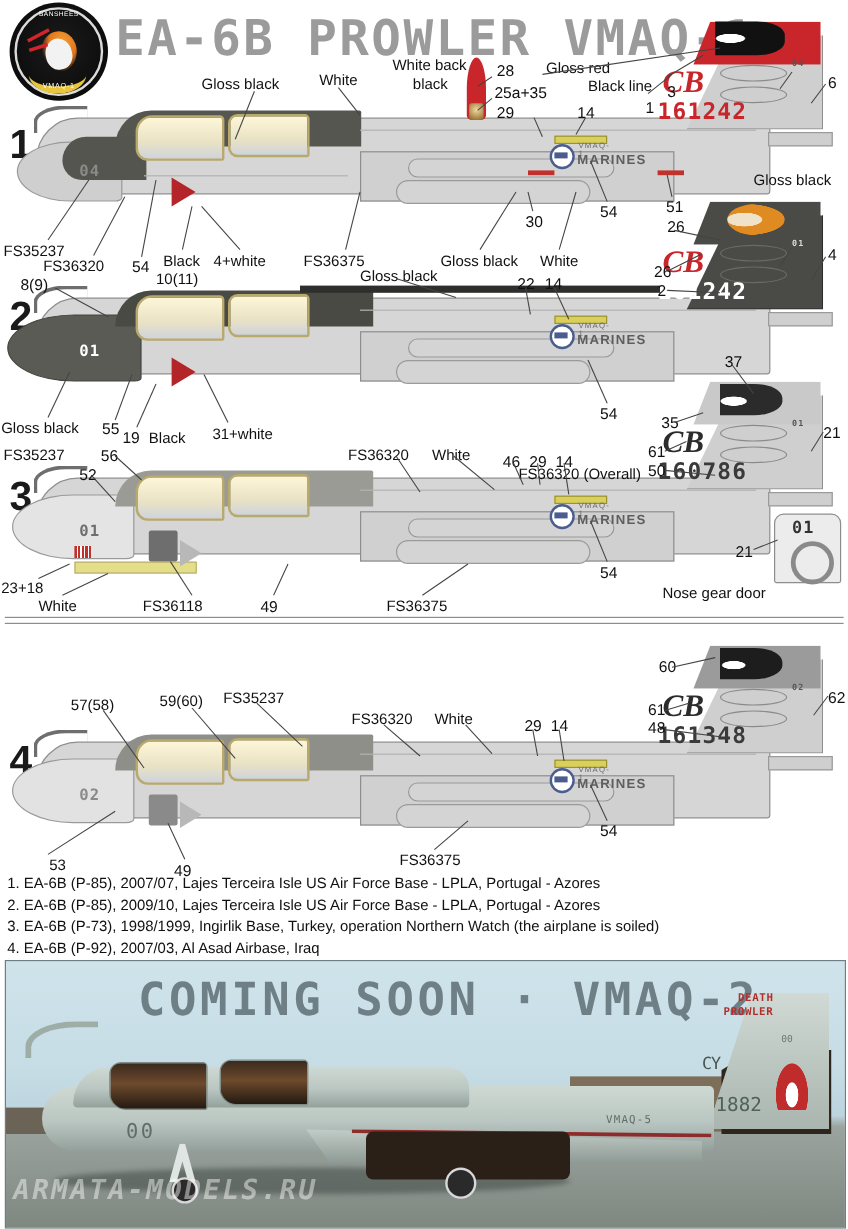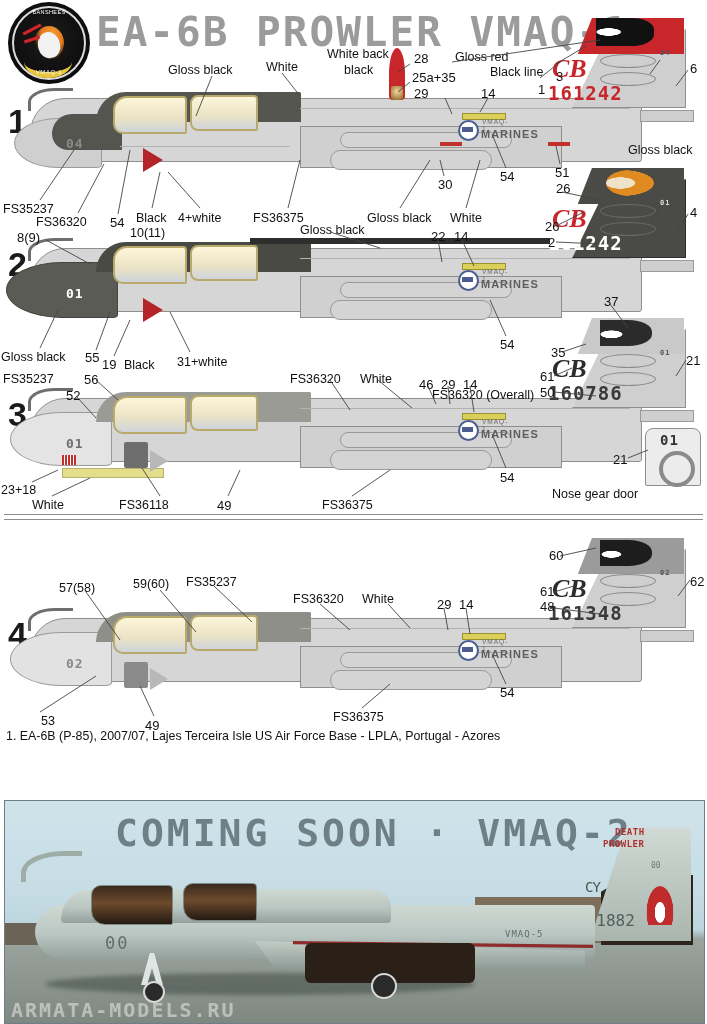--- a/index.html
+++ b/index.html
@@ -82,22 +82,22 @@
   .divider{position:absolute;left:4px;right:4px;height:1px;background:#8d8d8d;}
   .caption{position:absolute;font-size:12.4px;color:#111;white-space:nowrap;line-height:1;}
   .ngd{position:absolute;background:#ececec;border:1px solid #8d8d8d;border-radius:8px 8px 2px 2px;}
 
   
   #photo{position:absolute;left:4px;top:800px;width:699px;height:222px;overflow:hidden;
         background:linear-gradient(180deg,#cfe3ea 0%,#c6dde6 40%,#bcd4dd 58%,#9aa5a1 62%,#8b938e 100%);
         border:1px solid #6f7d86;}
   #coming{position:absolute;left:110px;top:10px;font-size:38px;font-weight:bold;letter-spacing:3px;
         color:#6f7f86;font-family:"DejaVu Sans Mono",monospace;}
-  #wm{position:absolute;left:6px;bottom:1px;font-size:20px;font-weight:bold;letter-spacing:2px;
-        color:rgba(255,255,255,.45);font-family:"DejaVu Sans Mono",monospace;}
+  #wm{position:absolute;left:6px;bottom:18px;font-size:23px;font-weight:bold;letter-spacing:2px;
+        color:rgba(255,255,255,.45);font-family:"DejaVu Sans Mono",monospace;font-style:italic;}
   .phfuse{position:absolute;background:linear-gradient(180deg,#cfd9d4 0%,#bac6c1 55%,#93a09b 100%);
         border-radius:40px 6px 6px 40px;}
   .phtail{position:absolute;background:linear-gradient(180deg,#d2dbd6,#aab5b0);}
   .phwing{position:absolute;background:linear-gradient(180deg,#c2cdc8,#8e9a95);}
   .phground{position:absolute;background:linear-gradient(180deg,#9aa39d,#7f8781);}
   .phshadow{position:absolute;background:rgba(40,50,45,.42);filter:blur(2px);}
   .phcanopy{position:absolute;background:linear-gradient(180deg,#3a2a1e,#6d4a2c 45%,#241a12);
         border:1px solid #7d8a85;border-radius:10px 4px 2px 14px;}
   .phtxt{position:absolute;font-size:8px;color:#6d7a74;font-family:"DejaVu Sans Mono",monospace;}
   .phred{position:absolute;color:#b03030;font-weight:bold;font-size:9px;
@@ -444,20 +444,23 @@
       <line x1="554" y1="608" x2="600" y2="614"></line>
       <line x1="690" y1="580" x2="678" y2="596"></line>
       <line x1="506" y1="684" x2="492" y2="654"></line>
       <line x1="40" y1="712" x2="96" y2="676"></line>
       <line x1="154" y1="716" x2="140" y2="686"></line>
       <line x1="362" y1="708" x2="390" y2="684"></line>
     </g>
   </svg>
 
   <div class="caption" style="left:6px;top:730px;">1. EA-6B (P-85), 2007/07, Lajes Terceira Isle US Air Force Base - LPLA, Portugal - Azores</div>
+  <div class="caption" style="left:6px;top:748px;">2. EA-6B (P-85), 2009/10, Lajes Terceira Isle US Air Force Base - LPLA, Portugal - Azores</div>
+  <div class="caption" style="left:6px;top:766px;">3. EA-6B (P-73), 1998/1999, Ingirlik Base, Turkey, operation Northern Watch (the airplane is soiled)</div>
+  <div class="caption" style="left:6px;top:784px;">4. EA-6B (P-92), 2007/03, Al Asad Airbase, Iraq</div>
 
   <div id="photo">
     <div id="coming">COMING SOON · VMAQ-2</div>
 
     <div class="phground" style="left:0;top:140px;width:699px;height:82px;"></div>
 
     <div class="phbldg" style="left:470px;top:96px;width:150px;height:46px;background:#7d6e5a;"></div>
     <div class="phdark" style="left:596px;top:74px;width:92px;height:70px;background:#2e261d;
          clip-path:polygon(0 24%,30% 0,100% 0,100% 100%,0 100%);"></div>
     <div class="phbldg" style="left:0px;top:122px;width:120px;height:22px;background:#6b6355;"></div>

